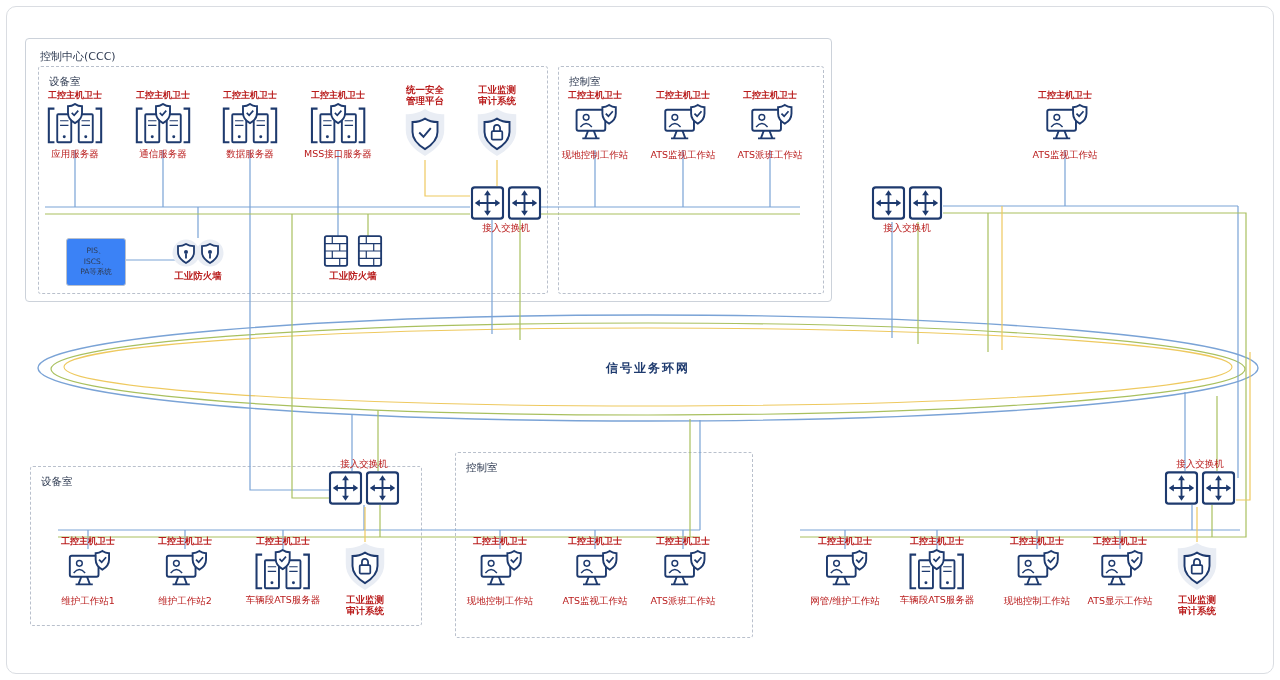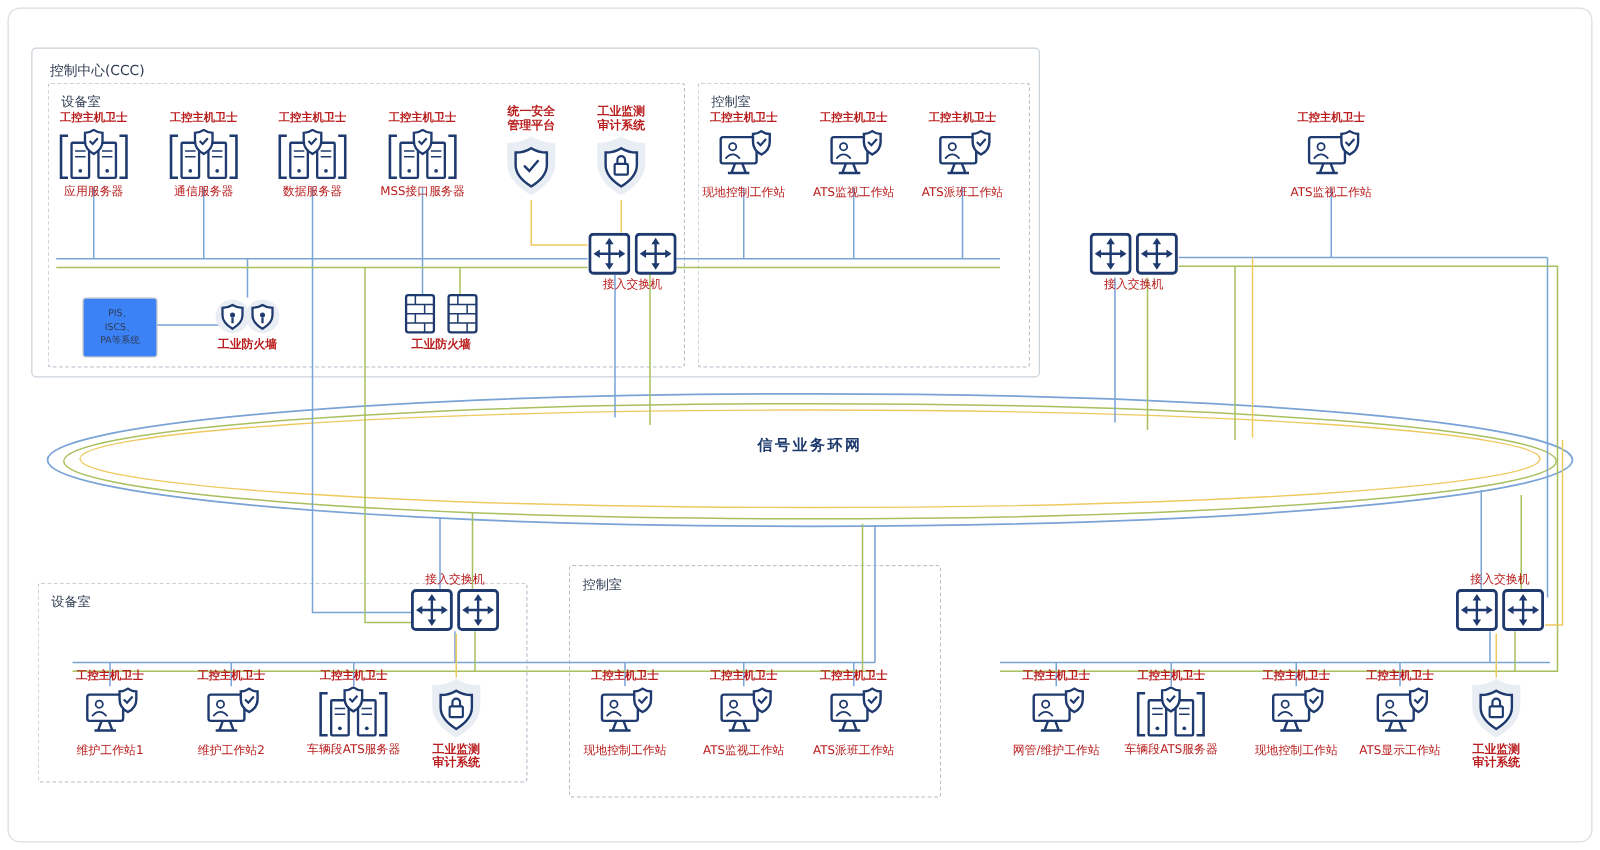--- a/index.html
+++ b/index.html
@@ -21,21 +21,21 @@
   .ic-ws{width:46px;height:44px;}
   .ic-srv{width:60px;height:43px;}
   .ic-shield{width:50px;height:50px;}
   .ic-sw{width:34px;height:34px;}
   .ic-fw{width:26px;height:34px;}
   .ic-gate{width:30px;height:30px;}
   .ic-gate + .ic-gate{margin-left:-9px;}
   .pis{position:absolute;left:66px;top:238px;width:58px;height:46px;border:1px solid #b9c0cc;border-radius:3px;
        display:flex;flex-direction:column;justify-content:center;align-items:center;
        font-size:7.5px;line-height:1.45;color:#2f3b52;background:#3b82f6;}
-  .ring-label{position:absolute;left:648px;top:348px;transform:translateX(-50%);
+  .ring-label{position:absolute;left:648px;top:360px;transform:translateX(-50%);
        font-size:12px;font-weight:600;letter-spacing:2px;color:#1e3a6e;white-space:nowrap;}
 </style>
 </head>
 <body>
 
 <div class="stage">
 
   <svg width="0" height="0" style="position:absolute" aria-hidden="true">
     <defs>
       <symbol id="ic-ws" viewBox="0 0 48 46">

